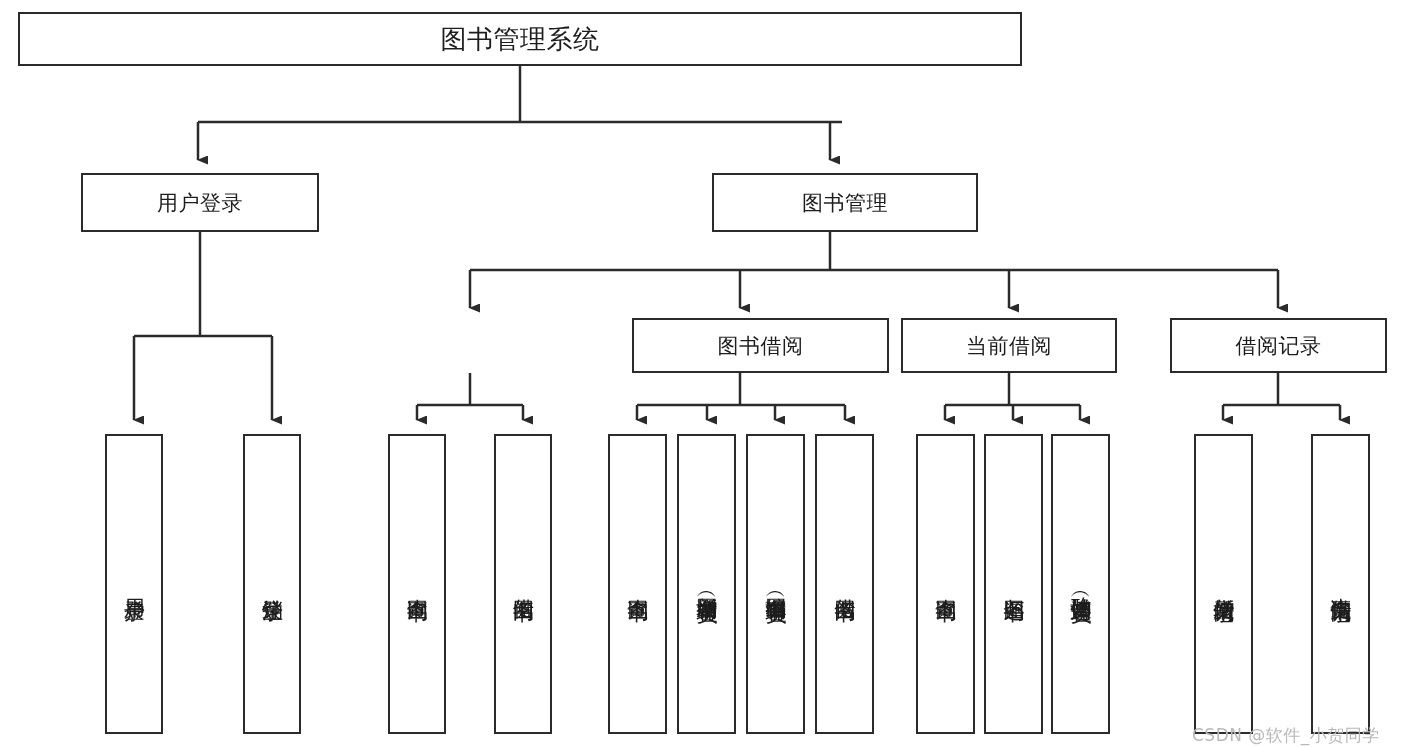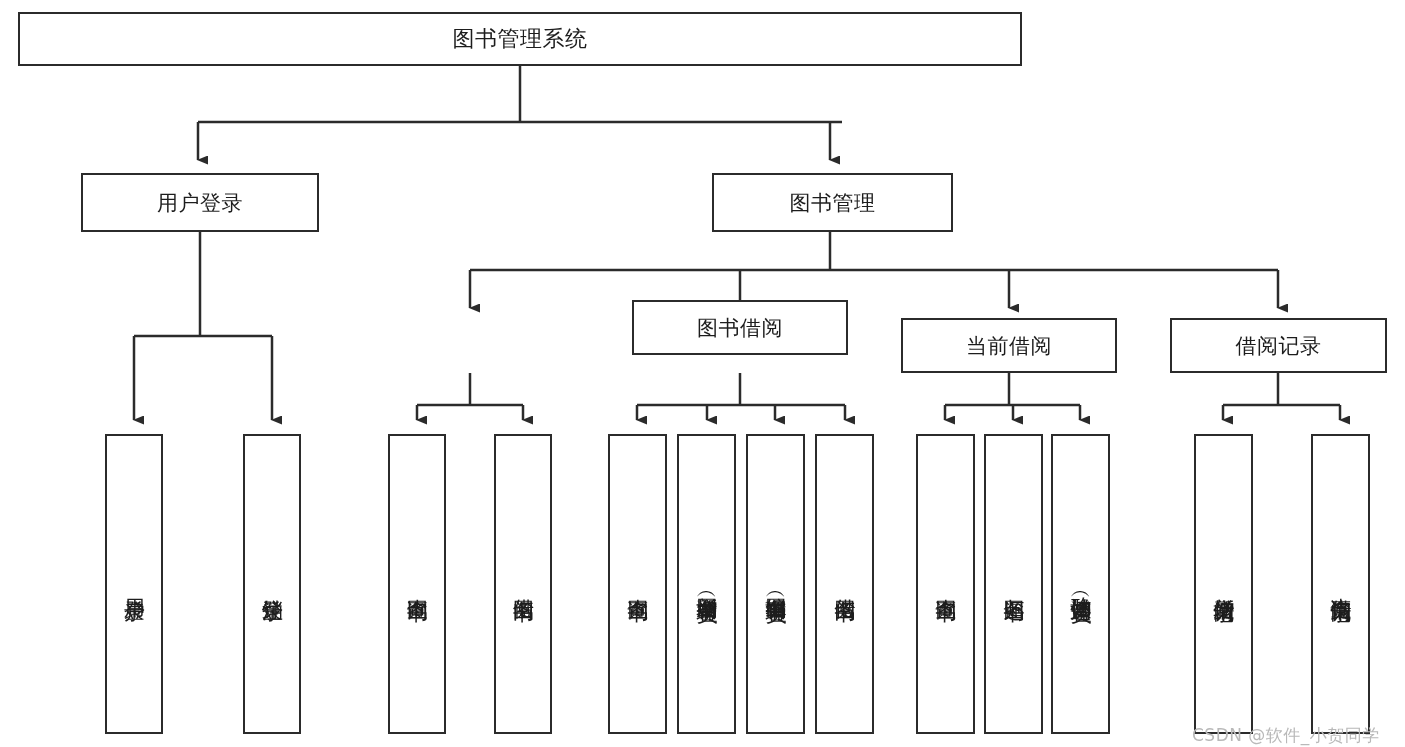--- a/index.html
+++ b/index.html
@@ -38,21 +38,21 @@
   .node.v .vtext {
     writing-mode: vertical-rl;
     text-orientation: upright;
     font-size: 21px;
     line-height: 1.18;
     letter-spacing: 1px;
     white-space: nowrap;
     color: #1d1d1d;
   }
   .node.title {
-    font-size: 22px;
+    font-size: 26px;
   }
   svg.links {
     position: absolute;
     left: 0;
     top: 0;
     width: 1405px;
     height: 747px;
     pointer-events: none;
   }
   .watermark {
@@ -118,25 +118,25 @@
     </g>
   </svg>
 
   <div class="node h title" style="left:18px; top:12px; width:1004px; height:54px;">
     <span>图书管理系统</span>
   </div>
 
   <div class="node h" style="left:81px; top:173px; width:238px; height:59px;">
     <span>用户登录</span>
   </div>
-  <div class="node h" style="left:712px; top:173px; width:241px; height:59px;">
+  <div class="node h" style="left:712px; top:173px; width:266px; height:59px;">
     <span>图书管理</span>
   </div>
 
-  <div class="node h" style="left:632px; top:300px; width:216px; height:55px;">
+  <div class="node h" style="left:632px; top:318px; width:257px; height:55px;">
     <span>图书借阅</span>
   </div>
   <div class="node h" style="left:901px; top:318px; width:216px; height:55px;">
     <span>当前借阅</span>
   </div>
   <div class="node h" style="left:1170px; top:318px; width:217px; height:55px;">
     <span>借阅记录</span>
   </div>
 
   <div class="node v" style="left:105px; top:434px; width:58px; height:300px;">

